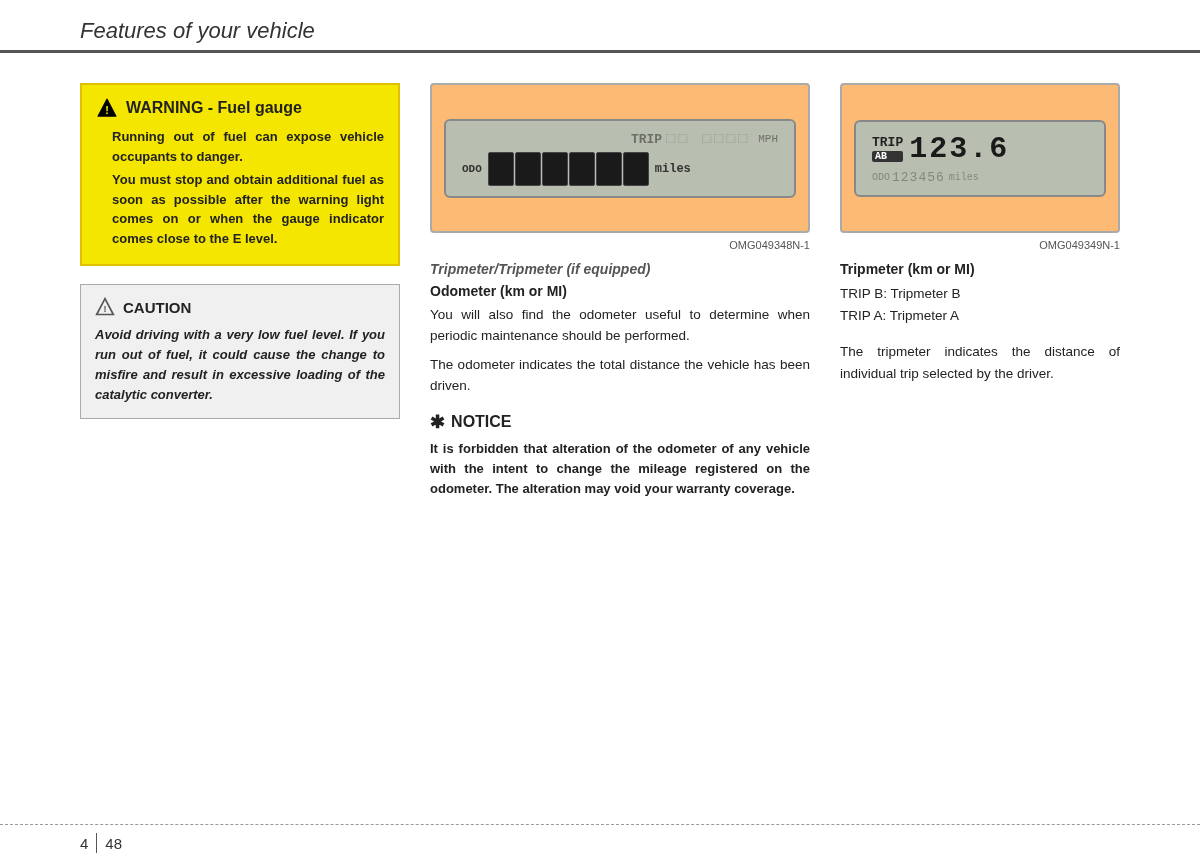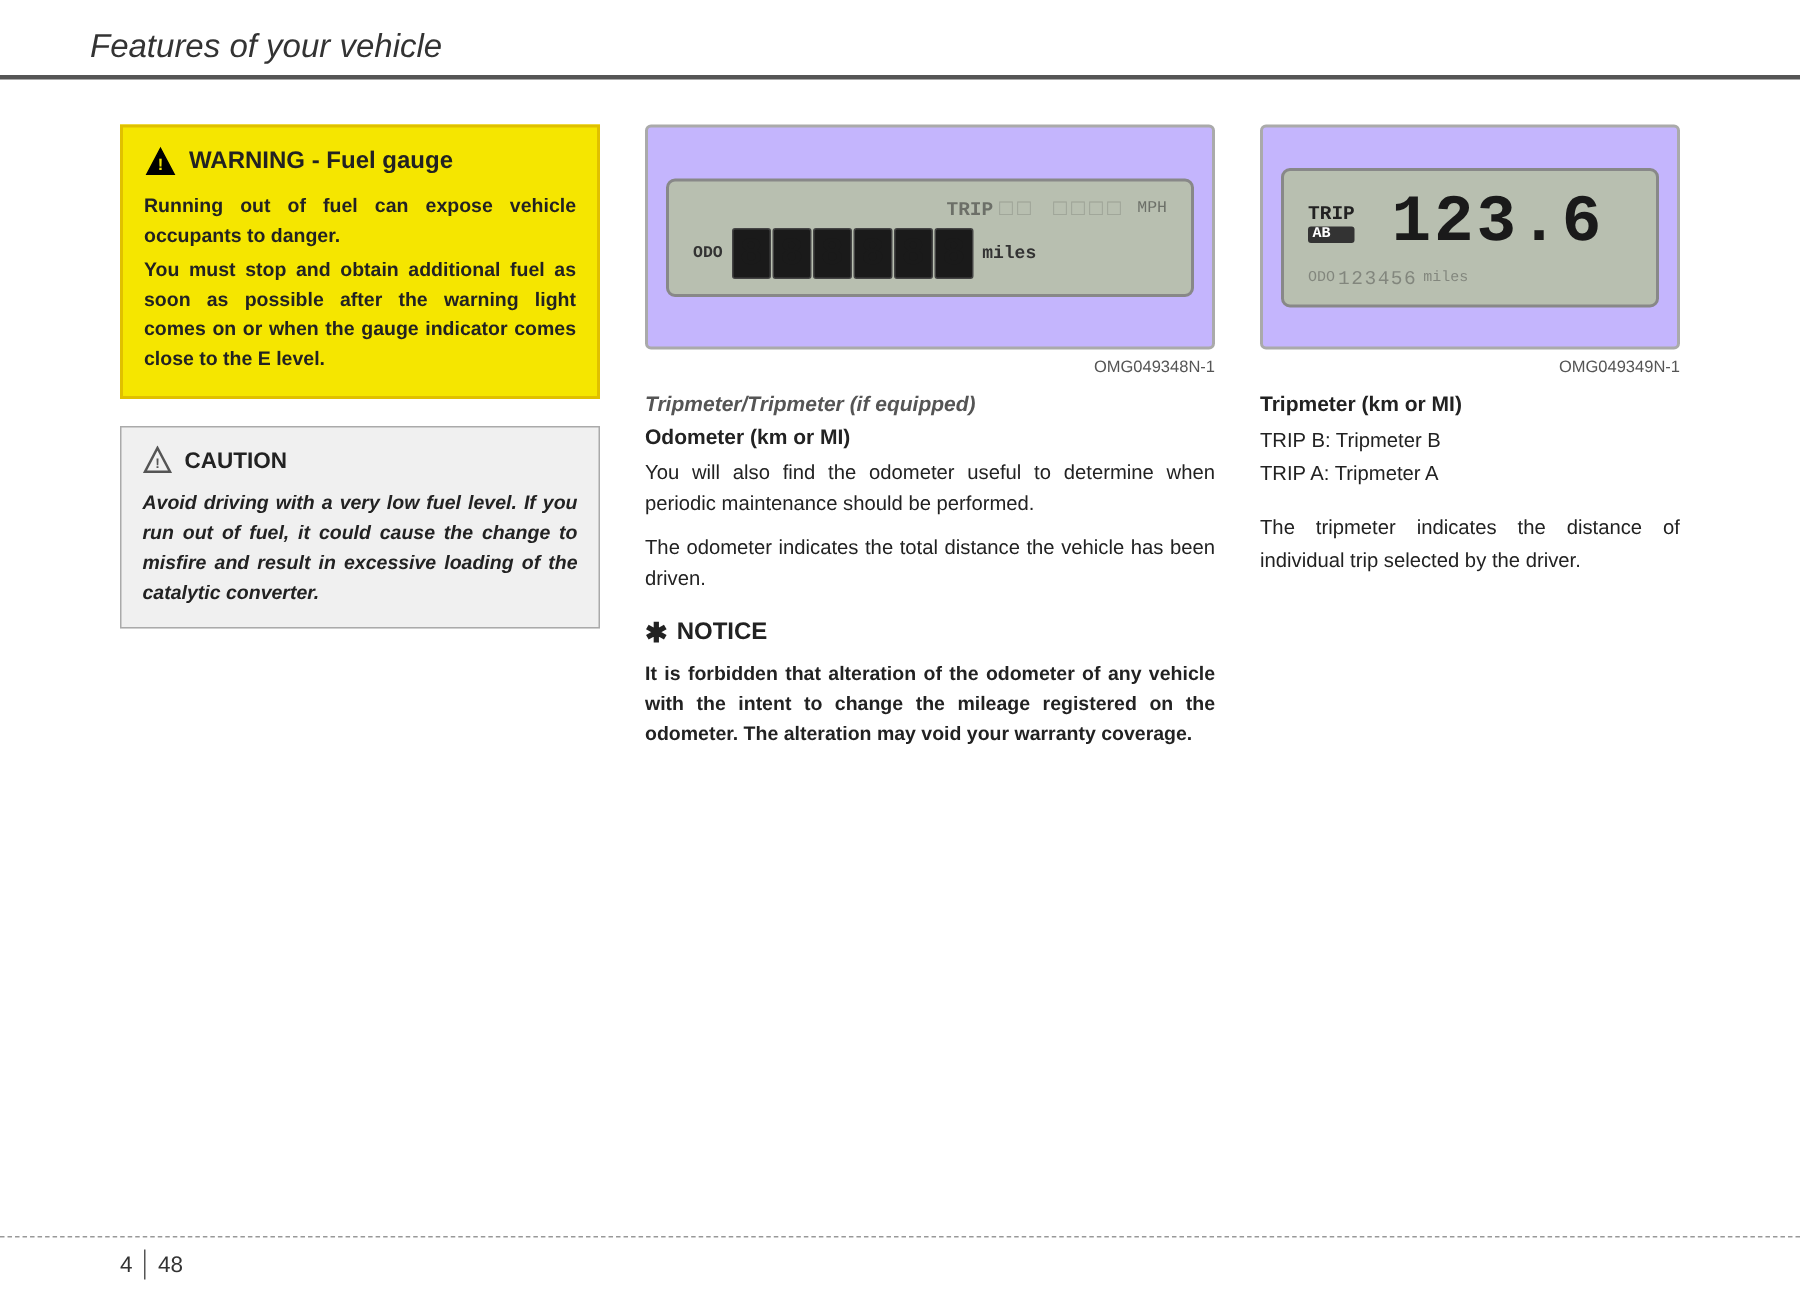--- a/index.html
+++ b/index.html
@@ -8,21 +8,21 @@
       height: 861px;
       background: #fff;
       font-family: Arial, sans-serif;
       font-size: 14px;
       color: #222;
       overflow: hidden;
     }
 
     
     .page-header {
-      padding: 18px 80px 0 60px;
+      padding: 18px 80px 0 80px;
       border-bottom: 3px solid #555;
       padding-bottom: 6px;
     }
     .page-title {
       font-style: italic;
       font-size: 22px;
       color: #333;
       font-weight: normal;
     }
 
@@ -56,20 +56,21 @@
     }
     .warning-icon {
       width: 22px;
       height: 22px;
       flex-shrink: 0;
     }
     .warning-body {
       font-size: 13px;
       line-height: 1.5;
       text-align: justify;
+      margin-left: 16px;
     }
     .warning-body p {
       margin-bottom: 4px;
     }
     .warning-body strong {
       font-weight: bold;
     }
 
     
     .caution-box {
@@ -105,21 +106,21 @@
     }
 
     
     .right-col {
       width: 280px;
       flex-shrink: 0;
     }
 
     
     .display-box {
-      background: #c4b5fd;
+      background: #fdba74;
       border: 2px solid #aaa;
       border-radius: 4px;
       padding: 18px 12px;
       margin-bottom: 6px;
       display: flex;
       flex-direction: column;
       align-items: center;
       justify-content: center;
       min-height: 150px;
     }
@@ -230,27 +231,27 @@
       color: #fff;
       font-size: 10px;
       font-weight: bold;
       padding: 0 3px;
       font-family: 'Courier New', monospace;
       border-radius: 2px;
       display: inline-block;
     }
 
     .trip-digits-large {
-      font-size: 44px;
+      font-size: 30px;
       font-weight: bold;
       font-family: 'Courier New', monospace;
       color: #1a1a1a;
       letter-spacing: 2px;
       flex: 1;
-      text-align: center;
+      text-align: left;
     }
 
     .trip-bottom-row {
       display: flex;
       align-items: center;
       gap: 2px;
       opacity: 0.4;
     }
 
     .trip-odo-label {

